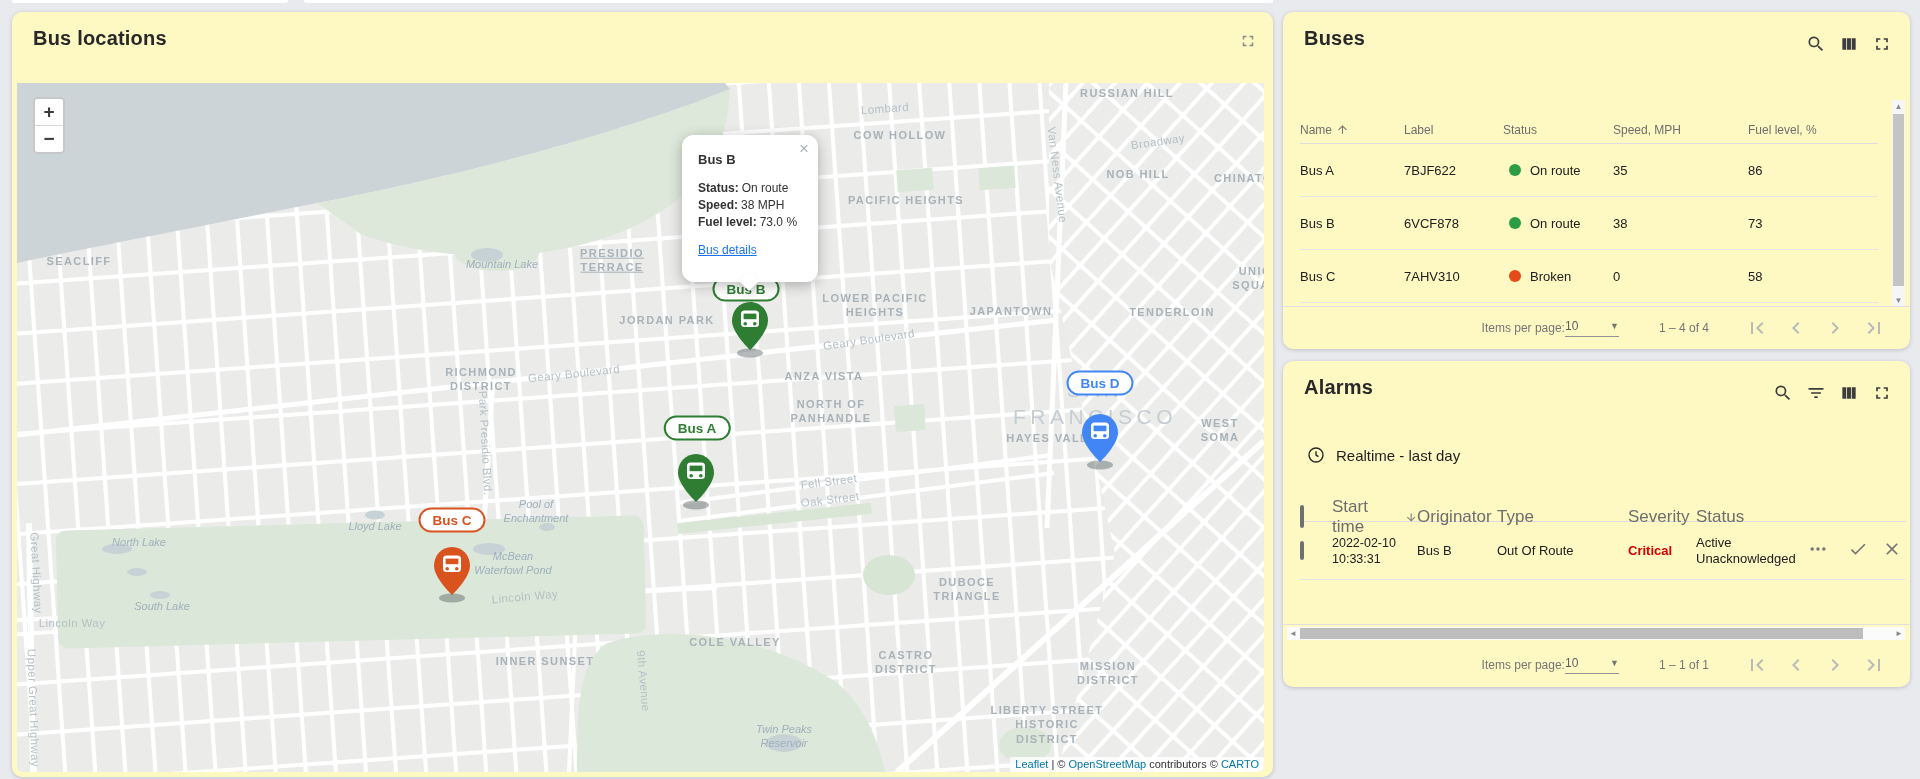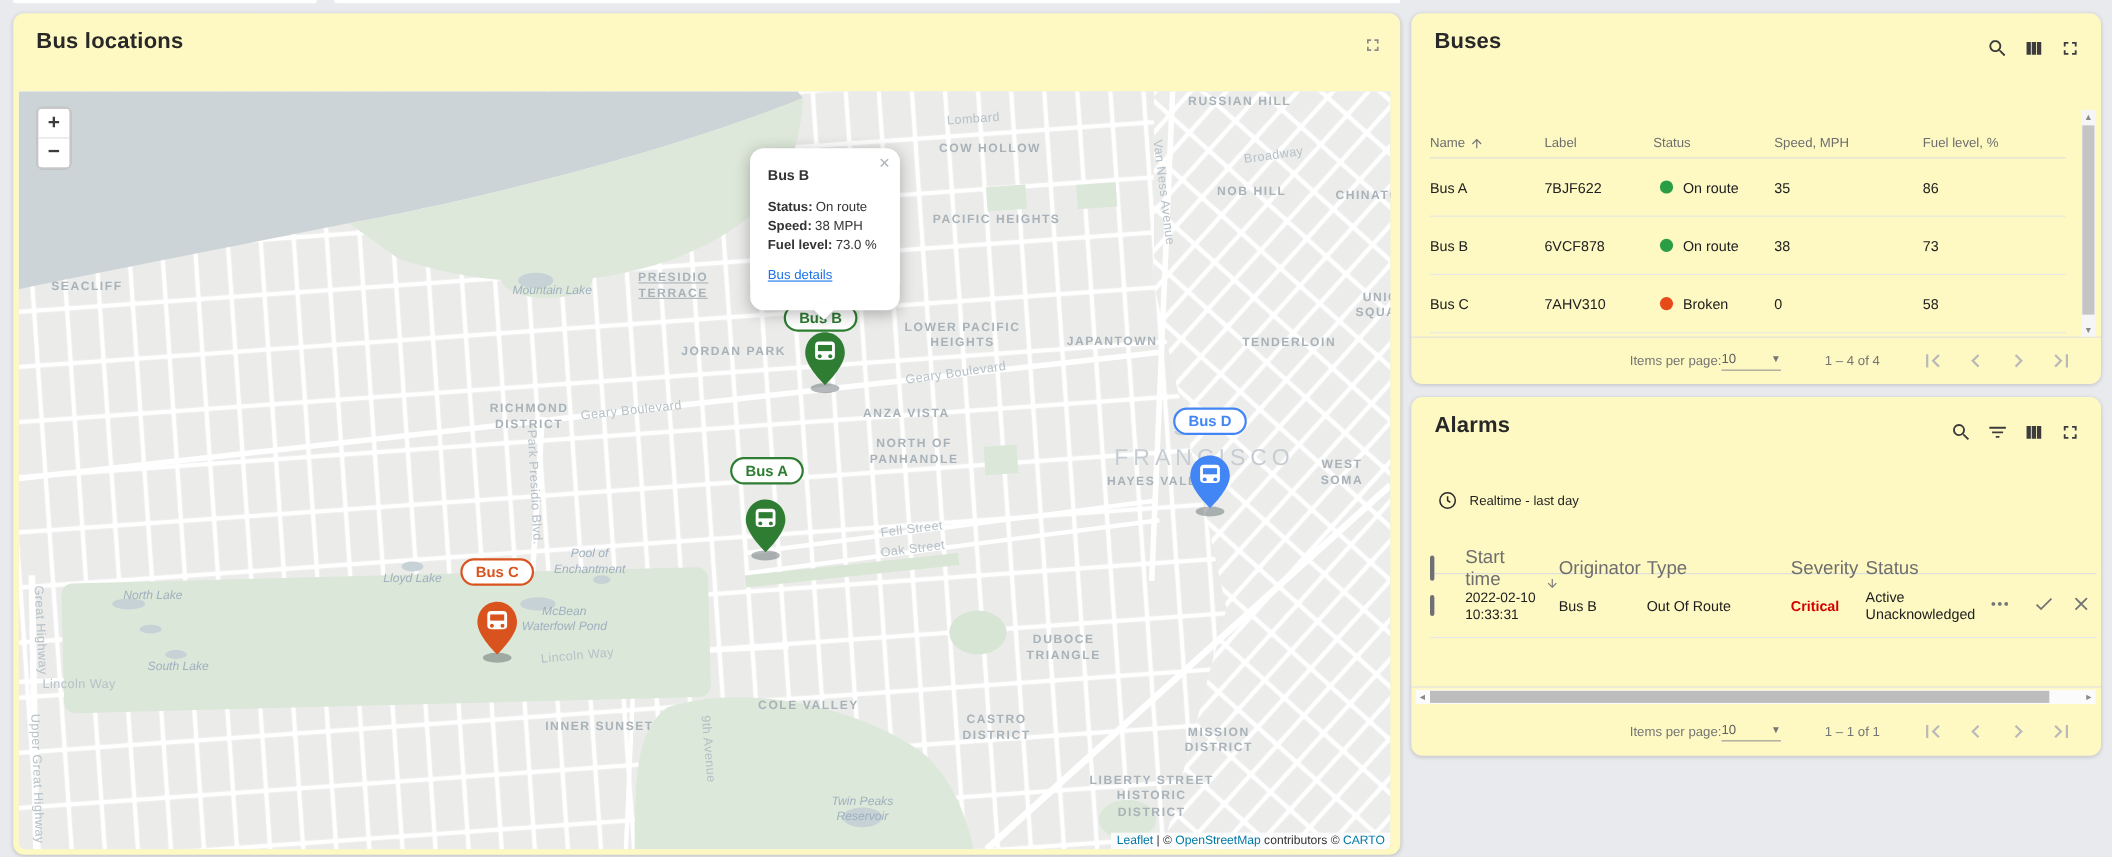--- a/index.html
+++ b/index.html
@@ -38,21 +38,21 @@
   
   .buses-card{left:1283px;top:12px;width:627px;height:337px;}
   .alarms-card{left:1283px;top:361px;width:627px;height:326px;}
   .head-icons{position:absolute;top:22px;right:18px;display:flex;gap:13px;align-items:center;}
   .hicon{width:20px;height:20px;color:#3c3c3c;cursor:pointer;}
   
   .b-table{position:absolute;left:17px;right:32px;top:104px;}
   .b-row{display:grid;grid-template-columns:104px 99px 110px 135px 1fr;align-items:center;height:52px;border-bottom:1px solid #e6e6e6;font-size:13px;color:#202020;cursor:pointer;}
   .b-row.b-head{height:27px;font-size:12px;color:#6e6e6e;border-bottom:1px solid #ddd;cursor:default;}
   .b-row.sliver{height:6px;border-bottom:none;cursor:default;}
-  .hcell{display:flex;align-items:flex-end;gap:4px;cursor:pointer;}
+  .hcell{display:flex;align-items:center;gap:4px;cursor:pointer;}
   .sort-arrow{width:13px;height:13px;color:#757575;}
   .status-cell{display:flex;align-items:center;gap:9px;padding-left:6px;}
   .dot{width:12px;height:12px;border-radius:50%;}
   
   .vscroll{position:absolute;right:5px;top:88px;bottom:43px;width:13px;background:#f6f6f6;z-index:3;}
   .vscroll .arr{position:absolute;left:0;width:13px;height:12px;display:flex;align-items:center;justify-content:center;font-size:8px;color:#8a8a8a;cursor:pointer;}
   .vscroll .arr.up{top:0;} .vscroll .arr.down{bottom:0;}
   .vscroll .thumb{position:absolute;left:1px;right:1px;top:14px;height:172px;background:#c4c4c4;cursor:pointer;}
   .hscroll{position:absolute;left:4px;right:5px;bottom:47px;height:13px;background:#fbfbfb;}
   .hscroll .arr{position:absolute;top:0;height:13px;width:12px;display:flex;align-items:center;justify-content:center;font-size:8px;color:#8a8a8a;cursor:pointer;}
@@ -61,21 +61,21 @@
   
   .paginator{position:absolute;left:0;right:0;bottom:0;height:43px;border-top:1px solid #e0e0e0;display:flex;align-items:center;justify-content:flex-end;padding-right:24px;font-size:12px;color:#757575;box-sizing:border-box;}
   .alarms-card .paginator{height:44px;border-top:none;}
   .alarms-footer{position:absolute;left:0;right:0;bottom:0;height:62px;border-top:1px solid #e0e0e0;}
   .pg-select{display:inline-flex;align-items:center;justify-content:space-between;width:54px;border-bottom:1px solid #949494;padding-bottom:3px;cursor:pointer;color:#5f5f5f;}
   .pg-select .caret{font-size:9px;color:#757575;}
   .pg-range{margin-left:40px;}
   .pg-nav{display:flex;gap:15px;margin-left:36px;}
   .pg-btn{width:24px;height:24px;color:#b9b9b9;cursor:pointer;}
   
-  .rt-row{position:absolute;left:23px;top:84px;display:flex;align-items:center;gap:10px;font-size:12px;color:#1f1f1f;}
+  .rt-row{position:absolute;left:23px;top:84px;display:flex;align-items:center;gap:10px;font-size:15px;color:#1f1f1f;}
   .a-table{position:absolute;left:17px;right:4px;top:136px;}
   .a-grid{display:grid;grid-template-columns:32px 85px 80px 131px 68px 112px 40px 34px 1fr;align-items:center;}
   .a-head{height:24px;font-size:17px;color:#6e6e6e;border-bottom:1px solid #ddd;}
   .a-row{height:57px;border-bottom:1px solid #e6e6e6;font-size:13px;color:#202020;cursor:pointer;}
   .cbx{width:16px;height:16px;border:2px solid #707070;border-radius:2px;background:#fff;cursor:pointer;}
   .two-line{line-height:16px;font-size:12.5px;}
   .sev{font-weight:700;}
   .wrapcell{line-height:16px;padding-right:6px;}
   .act-ic{width:20px;height:20px;color:#757575;cursor:pointer;}
   .clock-ic{width:20px;height:20px;}

